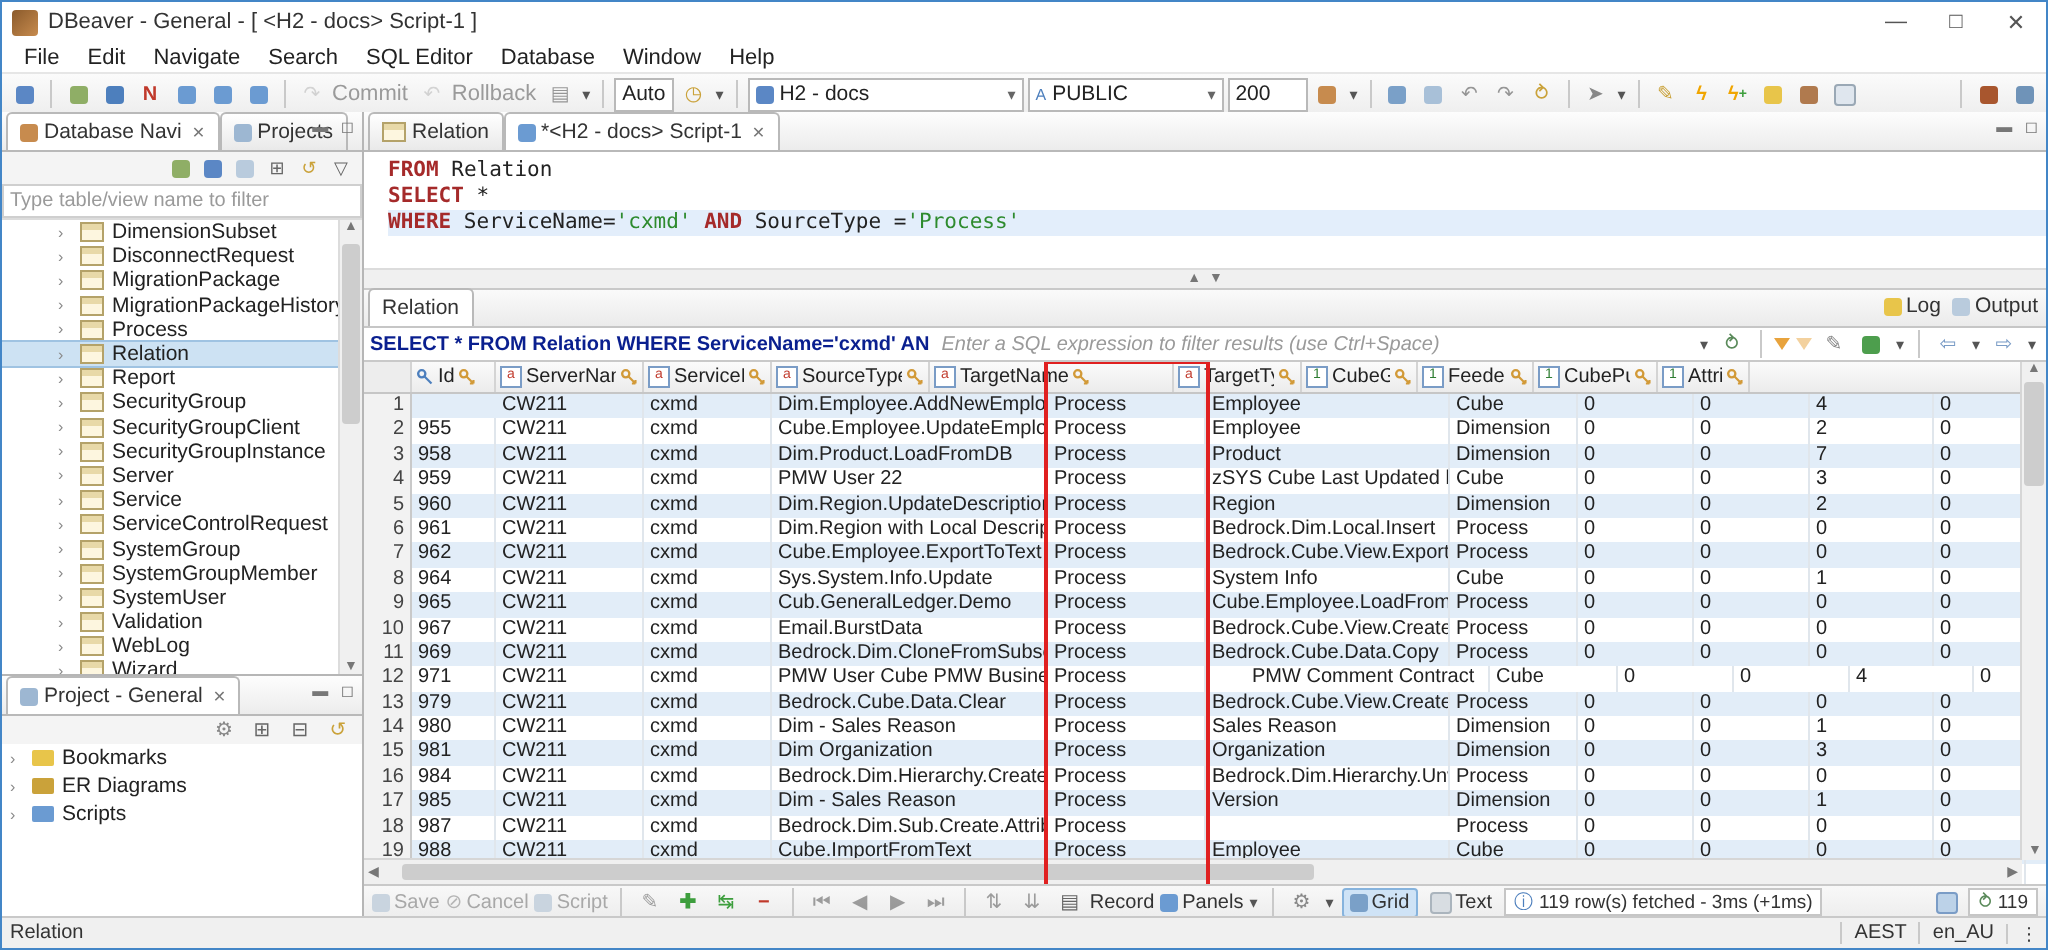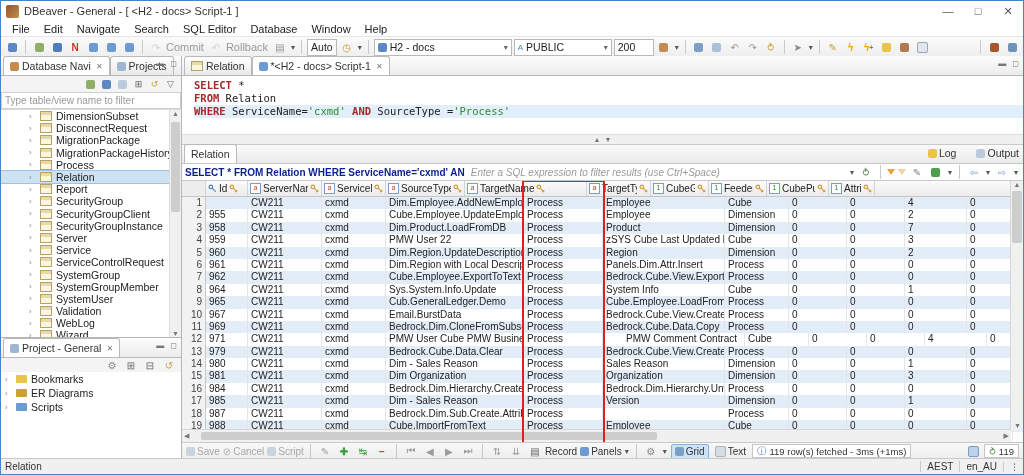--- a/index.html
+++ b/index.html
@@ -47,21 +47,21 @@
   
   .main{flex:1;display:flex;flex-direction:column;position:relative;background:#fff;min-width:0;}
   .ed-tabs{height:19px;display:flex;align-items:flex-end;background:linear-gradient(#fdfdfd,#ececec);border-bottom:1px solid #b9b9b9;padding-left:2px;position:relative;flex:none;}
   .sql-editor{height:55px;background:#fff;font-family:"DejaVu Sans Mono",monospace;font-size:10.5px;padding:3px 0 0 12px;flex:none;position:relative;}
   .sql-line{height:13px;line-height:13px;white-space:pre;}
   .sql-line.cur{background:#e3eefb;margin-right:0;}
   .sql-kw{color:#a52a2a;font-weight:bold;}
   .sql-str{color:#2e8b2e;}
   .splitter{height:9px;background:#f0f0f0;border-top:1px solid #dcdcdc;border-bottom:1px solid #c9c9c9;display:flex;align-items:center;justify-content:center;color:#777;font-size:7px;gap:4px;flex:none;}
   .res-tabs{height:18px;display:flex;align-items:flex-end;background:linear-gradient(#fafafa,#ebebeb);border-bottom:1px solid #c6c6c6;padding-left:2px;position:relative;flex:none;}
-  .res-right{position:absolute;right:4px;top:2px;display:flex;gap:20px;align-items:center;font-size:10.5px;color:#333;}
+  .res-right{position:absolute;right:4px;top:2px;display:flex;gap:6px;align-items:center;font-size:10.5px;color:#333;}
   .filterbar{height:16px;display:flex;align-items:center;border-bottom:1px solid #c9c9c9;background:#fff;padding-left:3px;font-size:10px;flex:none;}
   .filter-query{color:#0a1f8f;font-weight:bold;white-space:nowrap;}
   .filter-hint{color:#9a9a9a;font-style:italic;margin-left:6px;white-space:nowrap;overflow:hidden;flex:1;}
   .filter-icons{display:flex;align-items:center;gap:3px;padding-right:4px;}
   .funnel{width:0;height:0;border-left:4px solid transparent;border-right:4px solid transparent;border-top:6px solid #e8a33d;display:inline-block;}
   
   .grid{flex:1;position:relative;overflow:hidden;background:#fff;}
   .ghead{display:flex;height:15px;background:linear-gradient(#fbfbfb,#ececec);border-bottom:1px solid #c6c6c6;font-size:10px;color:#222;}
   .gh{display:flex;align-items:center;gap:2px;padding:0 2px;border-right:1px solid #d4d4d4;overflow:hidden;white-space:nowrap;flex:none;box-sizing:border-box;}
   .type-ico{width:9px;height:9px;border:1px solid #7a9cc6;background:#fff;font-size:7px;line-height:8px;text-align:center;flex:none;}
@@ -383,22 +383,22 @@
         </span>
         <span class="ptab active">
           <span class="chip" style="background:#6b9bd2"></span>
           <span>*&lt;H2 - docs&gt; Script-1</span>
           <span class="x">✕</span>
         </span>
         <span class="pmini">▬ ◻</span>
       </div>
 
       <div class="sql-editor" id="sqled">
+          <div class="sql-line"><span class="sql-kw">FROM</span><span class=""> Relation</span></div>
           <div class="sql-line"><span class="sql-kw">SELECT</span><span class=""> *</span></div>
-          <div class="sql-line"><span class="sql-kw">FROM</span><span class=""> Relation</span></div>
           <div class="sql-line cur"><span class="sql-kw">WHERE</span><span class=""> ServiceName=</span><span class="sql-str">'cxmd'</span><span class=""> </span><span class="sql-kw">AND</span><span class=""> SourceType =</span><span class="sql-str">'Process'</span></div>
         </div>
 
       <div class="splitter">
         <span>▲</span>
         <span>▼</span>
       </div>
 
       <div class="res-tabs">
         <span class="ptab active">
@@ -596,21 +596,21 @@
               <div class="gc" style="width: 62px;">2</div>
               <div class="gc" style="width: 46px;">0</div>
             </div>
             <div class="grow">
               <div class="gc gnum" style="width: 24px;">6</div>
               <div class="gc" style="width: 42px;">961</div>
               <div class="gc" style="width: 74px;">CW211</div>
               <div class="gc" style="width: 64px;">cxmd</div>
               <div class="gc" style="width: 138px;">Dim.Region with Local Descriptions.AddAttri</div>
               <div class="gc" style="width: 79px;">Process</div>
-              <div class="gc" style="width: 122px;">Panels.Dim.Attr.Insert</div>
+              <div class="gc" style="width: 122px;">Bedrock.Dim.Local.Insert</div>
               <div class="gc" style="width: 64px;">Process</div>
               <div class="gc" style="width: 58px;">0</div>
               <div class="gc" style="width: 58px;">0</div>
               <div class="gc" style="width: 62px;">0</div>
               <div class="gc" style="width: 46px;">0</div>
             </div>
             <div class="grow odd">
               <div class="gc gnum" style="width: 24px;">7</div>
               <div class="gc" style="width: 42px;">962</div>
               <div class="gc" style="width: 74px;">CW211</div>

